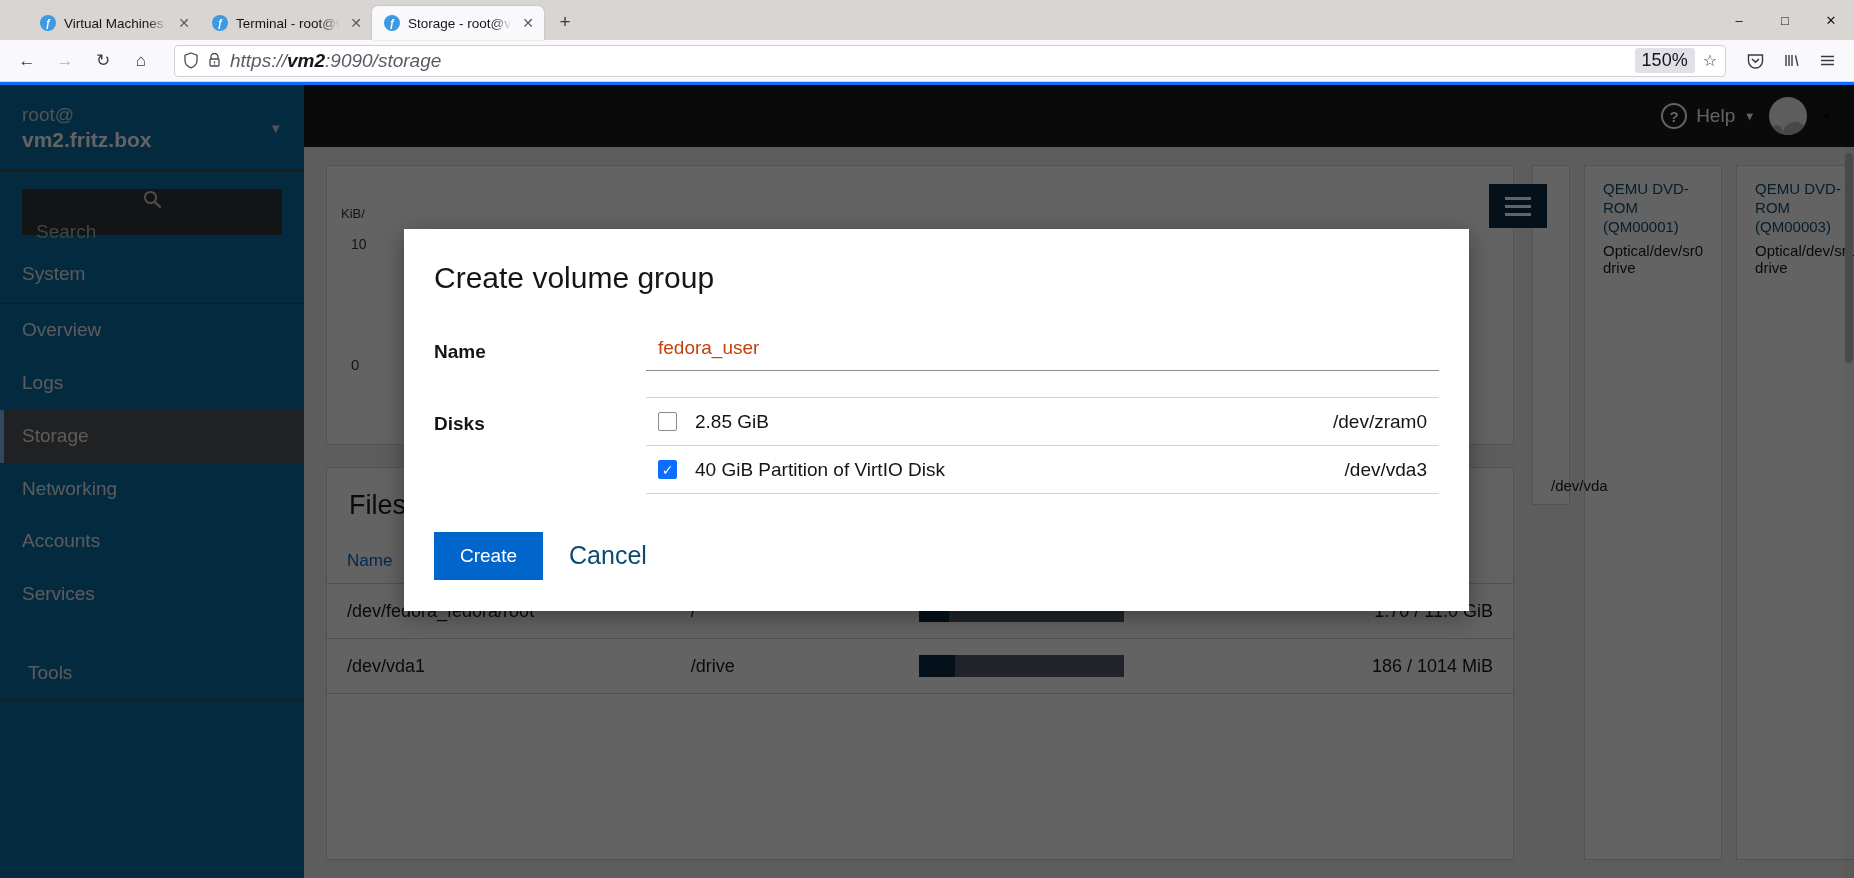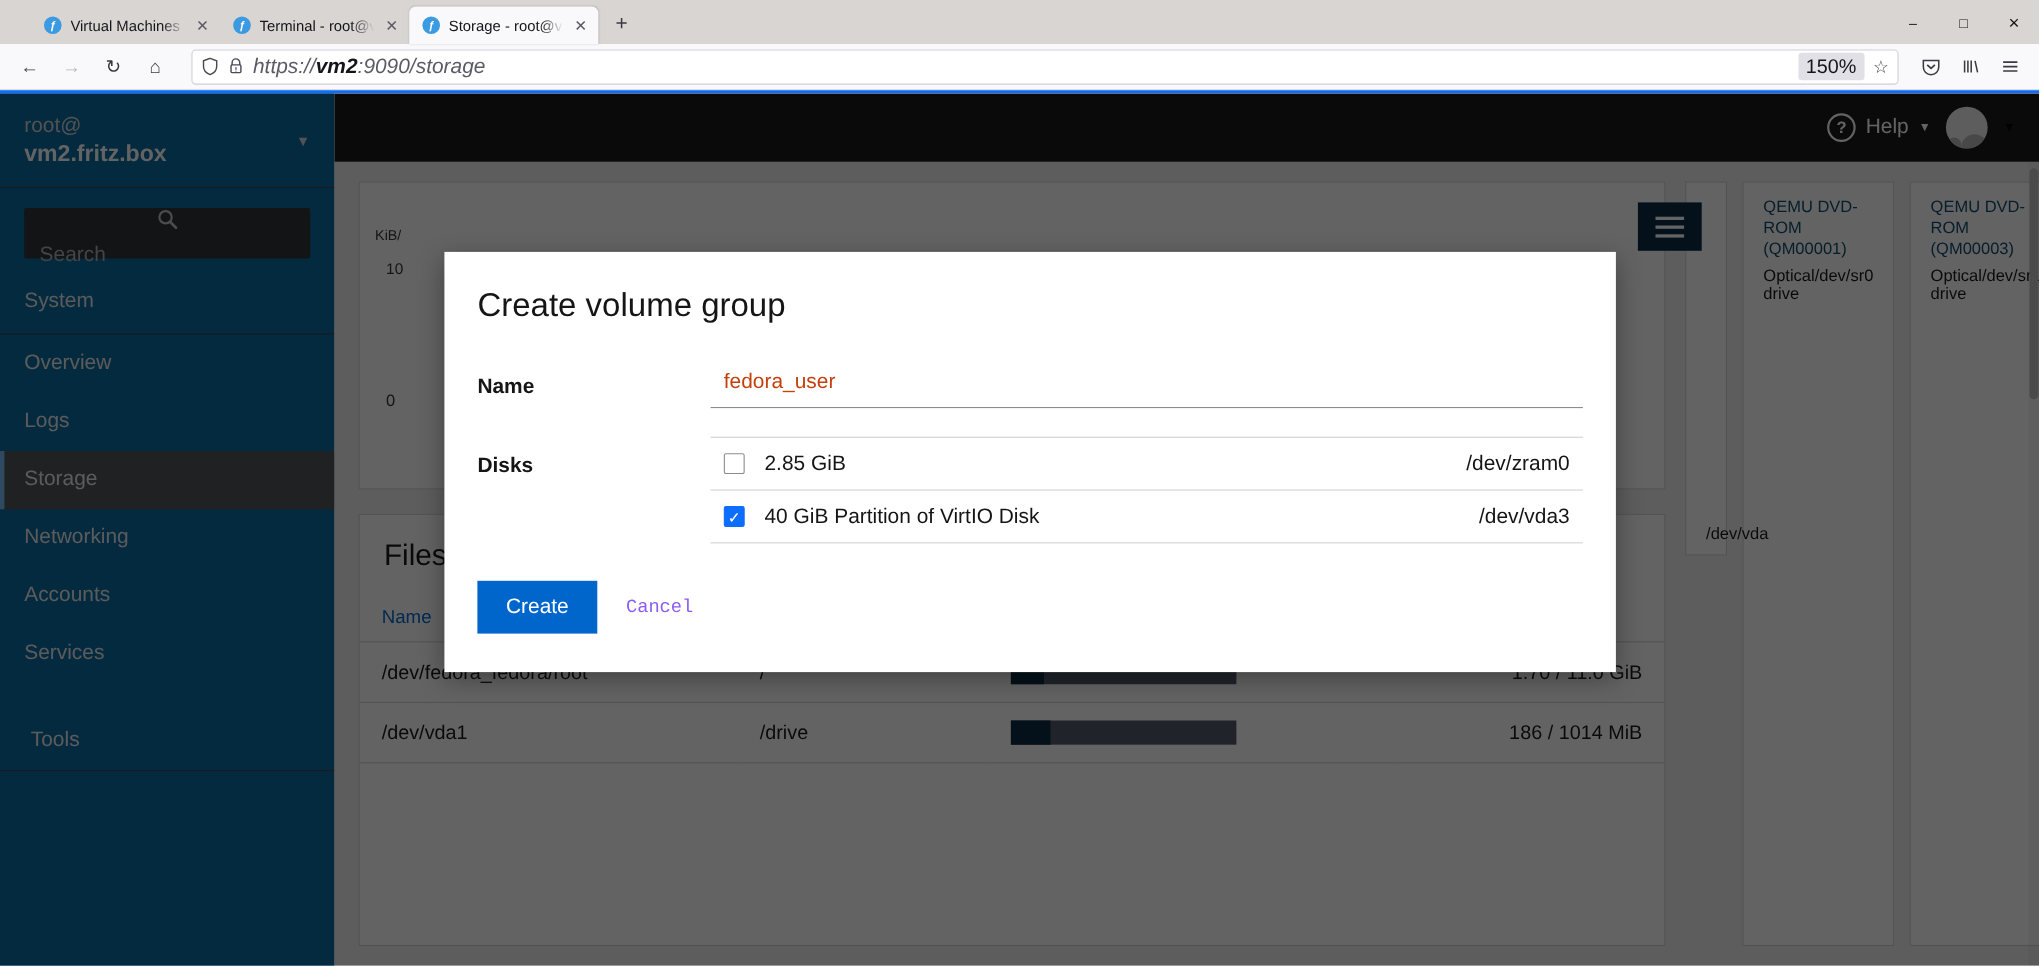--- a/index.html
+++ b/index.html
@@ -218,22 +218,22 @@
     content: "✓"; color: #fff; font-size: 14px; line-height: 1;
   }
   .diskdesc { flex: 1 1 auto; font-size: 19px; color: #151515; }
   .diskdev { font-size: 19px; color: #151515; }
   .modalfooter { display: flex; align-items: center; gap: 18px; margin-top: 34px; }
   .btn-primary {
     background: #06c; color: #fff; border: 0; font-size: 19px;
     padding: 13px 26px; font-family: inherit; cursor: pointer;
   }
   .btn-link {
-    background: transparent; color: #8b5cf6; border: 0; font-size: 17px;
-    padding: 13px 8px; font-family: Liberation Mono, monospace; cursor: pointer;
+    background: transparent; color: #0c4a6e; border: 0; font-size: 25px;
+    padding: 13px 8px; font-family: Liberation Sans, sans-serif; cursor: pointer;
   }
 
   .scrollbar {
     position: absolute; right: 0; top: 62px; bottom: 0; width: 10px;
     background: rgba(0,0,0,.04); z-index: 30;
   }
   .scrollbar .thumb {
     position: absolute; top: 6px; width: 8px; height: 210px;
     background: #bdbdbd; border-radius: 4px; margin-left: 1px;
   }

